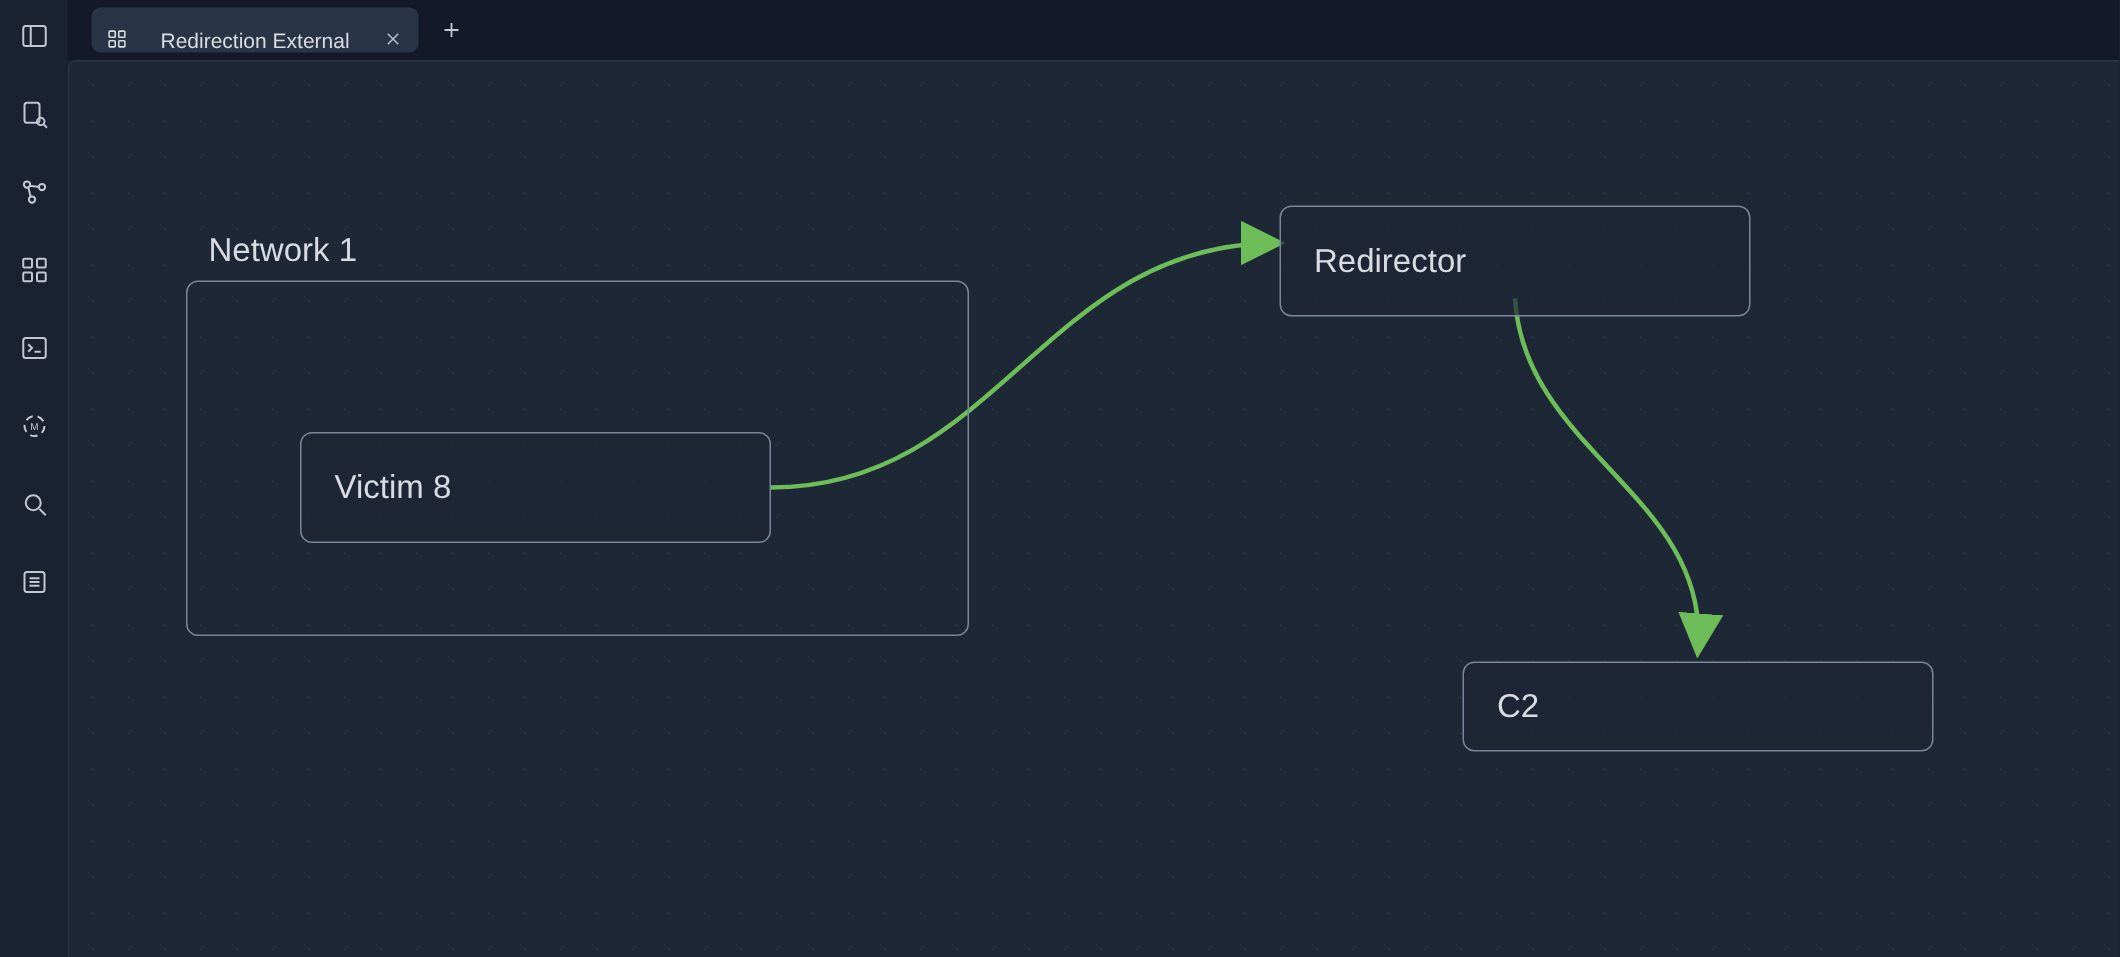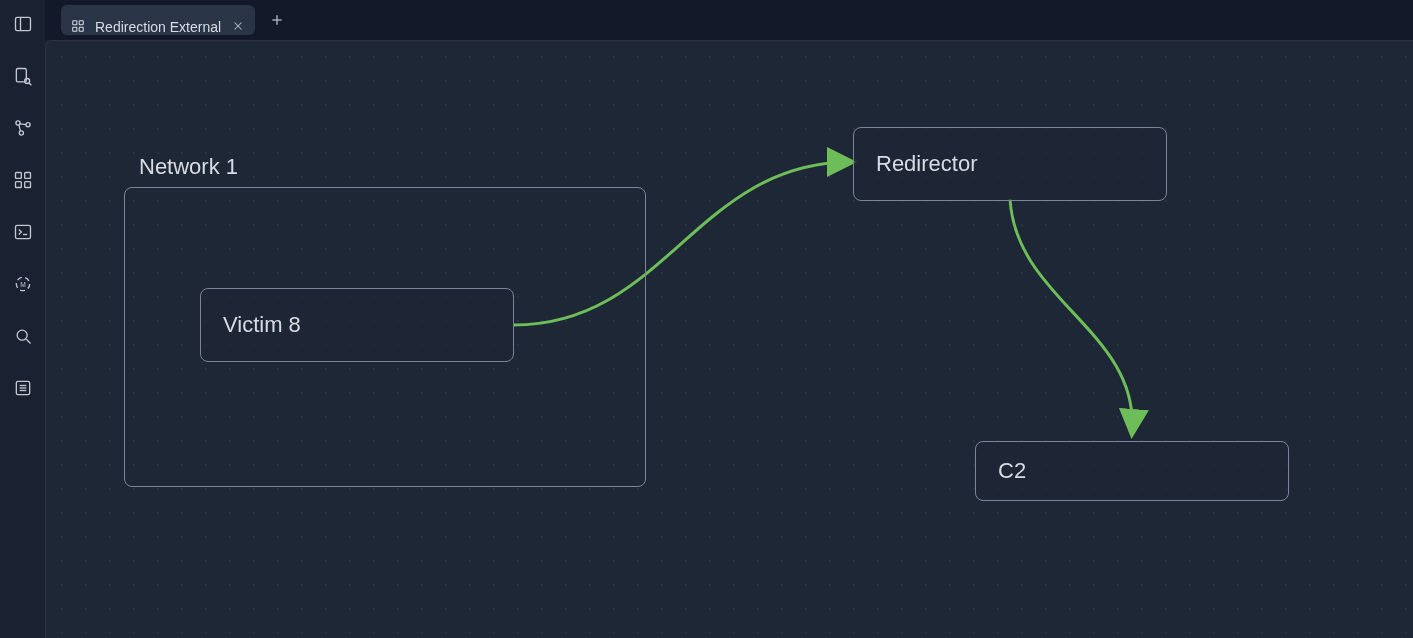--- a/index.html
+++ b/index.html
@@ -59,21 +59,21 @@
     gap:10px;
   }
   .tab{
     display:flex;align-items:center;
     height:30px;
     padding:14px 10px 0 10px;
     background:var(--tab-active);
     border-radius:6px;
     font-size:14px;
     color:var(--text);
-    gap:10px;
+    gap:22px;
     cursor:pointer;
   }
   .tab svg{width:14px;height:14px;stroke:currentColor;fill:none;stroke-width:1.8;}
   .tab .close{opacity:.8;}
   .add-tab{
     width:24px;height:24px;
     display:flex;align-items:center;justify-content:center;
     color:var(--text-dim);
     cursor:pointer;
   }
@@ -229,29 +229,29 @@
         <marker id="arrhead" markerWidth="10" markerHeight="10" refX="8" refY="5" orient="auto">
           <path d="M0,0 L10,5 L0,10 z" fill="var(--arrow)"></path>
         </marker>
       </defs>
 
       <path d="M 468,284  C 620,284 650,121 805,121" stroke="var(--arrow)" stroke-width="3" fill="none" marker-end="url(#arrhead)"></path>
 
       <path d="M 964,158  C 970,260 1094,290 1086,392" stroke="var(--arrow)" stroke-width="3" fill="none" marker-end="url(#arrhead)"></path>
     </svg>
 
-    <div class="group" style="left:78px; top:146px; width:522px; height:300px;">
+    <div class="group" style="left:78px; top:146px; width:522px; height:237px;">
       <div class="group-title">Network 1</div>
     </div>
 
     <div class="node" style="left:154px; top:247px; width:314px; height:74px;">
       <span>Victim 8</span>
     </div>
 
-    <div class="node" style="left:807px; top:86px; width:314px; height:74px;">
+    <div class="node" style="left:807px; top:96px; width:314px; height:74px;">
       <span>Redirector</span>
     </div>
 
     <div class="node" style="left:929px; top:400px; width:314px; height:60px;">
       <span>C2</span>
     </div>
 
   </div>
 </div>
 

